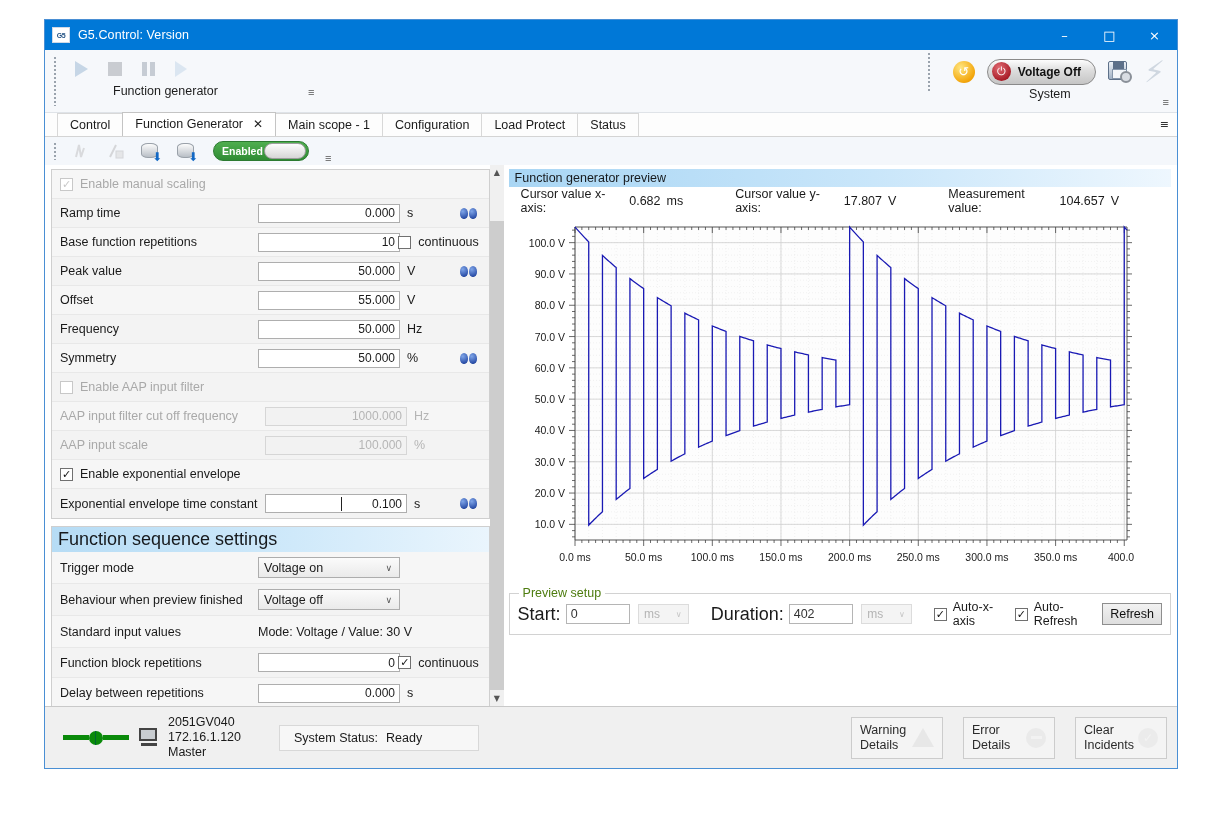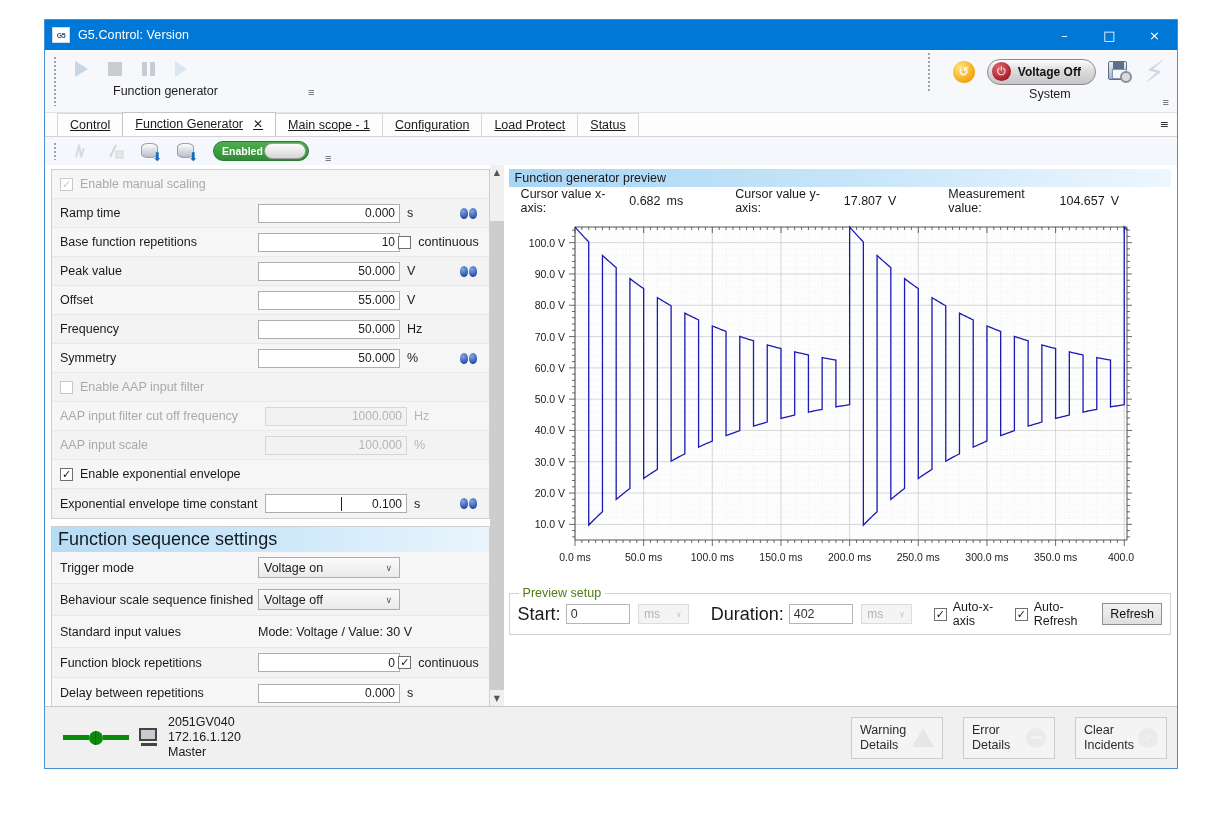--- a/index.html
+++ b/index.html
@@ -119,21 +119,21 @@
   .sys-label { font-size: 12.5px; color: #1d1d1d; margin-top: 1px; }
   
   .tabstrip {
     display: flex; align-items: flex-end; height: 24px;
     background: #fdfdfd; padding-left: 12px; flex: 0 0 auto;
     border-bottom: 1px solid #d4d4d4; position: relative;
   }
   .tab {
     font-size: 12.5px; color: #1a1a1a; padding: 3px 12px 4px 12px;
     border: 1px solid #d8d8d8; border-bottom: none; background: #fdfdfd;
-    margin-right: -1px; height: 23px; display: flex; align-items: center; text-decoration: underline;
+    margin-right: -1px; height: 23px; display: flex; align-items: center;
   }
   .tab.active {
     background: #ffffff; border-color: #c4c4c4; font-weight: normal;
     position: relative; z-index: 2; height: 24px;
   }
   .tab-close { margin-left: 10px; font-size: 12px; color: #222; font-family:"DejaVu Sans",sans-serif; }
   .tabstrip-chev {
     margin-left: auto; margin-right: 8px; font-size: 11px; color: #333;
     font-family: "DejaVu Sans", sans-serif; align-self: center;
   }
@@ -528,21 +528,21 @@
         <div class="group-title">Function sequence settings</div>
         <div class="rowlist">
           <div class="row" style="height:32px">
             <div class="row-label">Trigger mode</div>
             <div class="select">
               <span>Voltage on</span>
               <span class="chev">∨</span>
             </div>
           </div>
           <div class="row alt" style="height:32px">
-            <div class="row-label">Behaviour scale sequence finished</div>
+            <div class="row-label">Behaviour when preview finished</div>
             <div class="select">
               <span>Voltage off</span>
               <span class="chev">∨</span>
             </div>
           </div>
           <div class="row" style="height:32px">
             <div class="row-label">Standard input values</div>
             <div class="plain-val">Mode: Voltage / Value: 30 V</div>
           </div>
           <div class="row alt" style="height:30px">
@@ -1095,20 +1095,24 @@
     </div>
     <div class="pc-ic">
       <div class="scr"></div>
         <div class="base"></div>
     </div>
     <div class="dev-info">
       <span>2051GV040</span>
       <span>172.16.1.120</span>
       <span>Master</span>
     </div>
+    <div class="sysstatus">
+      <span>System Status:</span>
+      <span>Ready</span>
+    </div>
     <div class="incident-btns">
       <div class="inc-btn">
         <div class="txt">
           <div>Warning</div>
           <div>Details</div>
         </div>
         <div class="inc-ic">
             <div class="tri-warn"></div>
           </div>
       </div>

